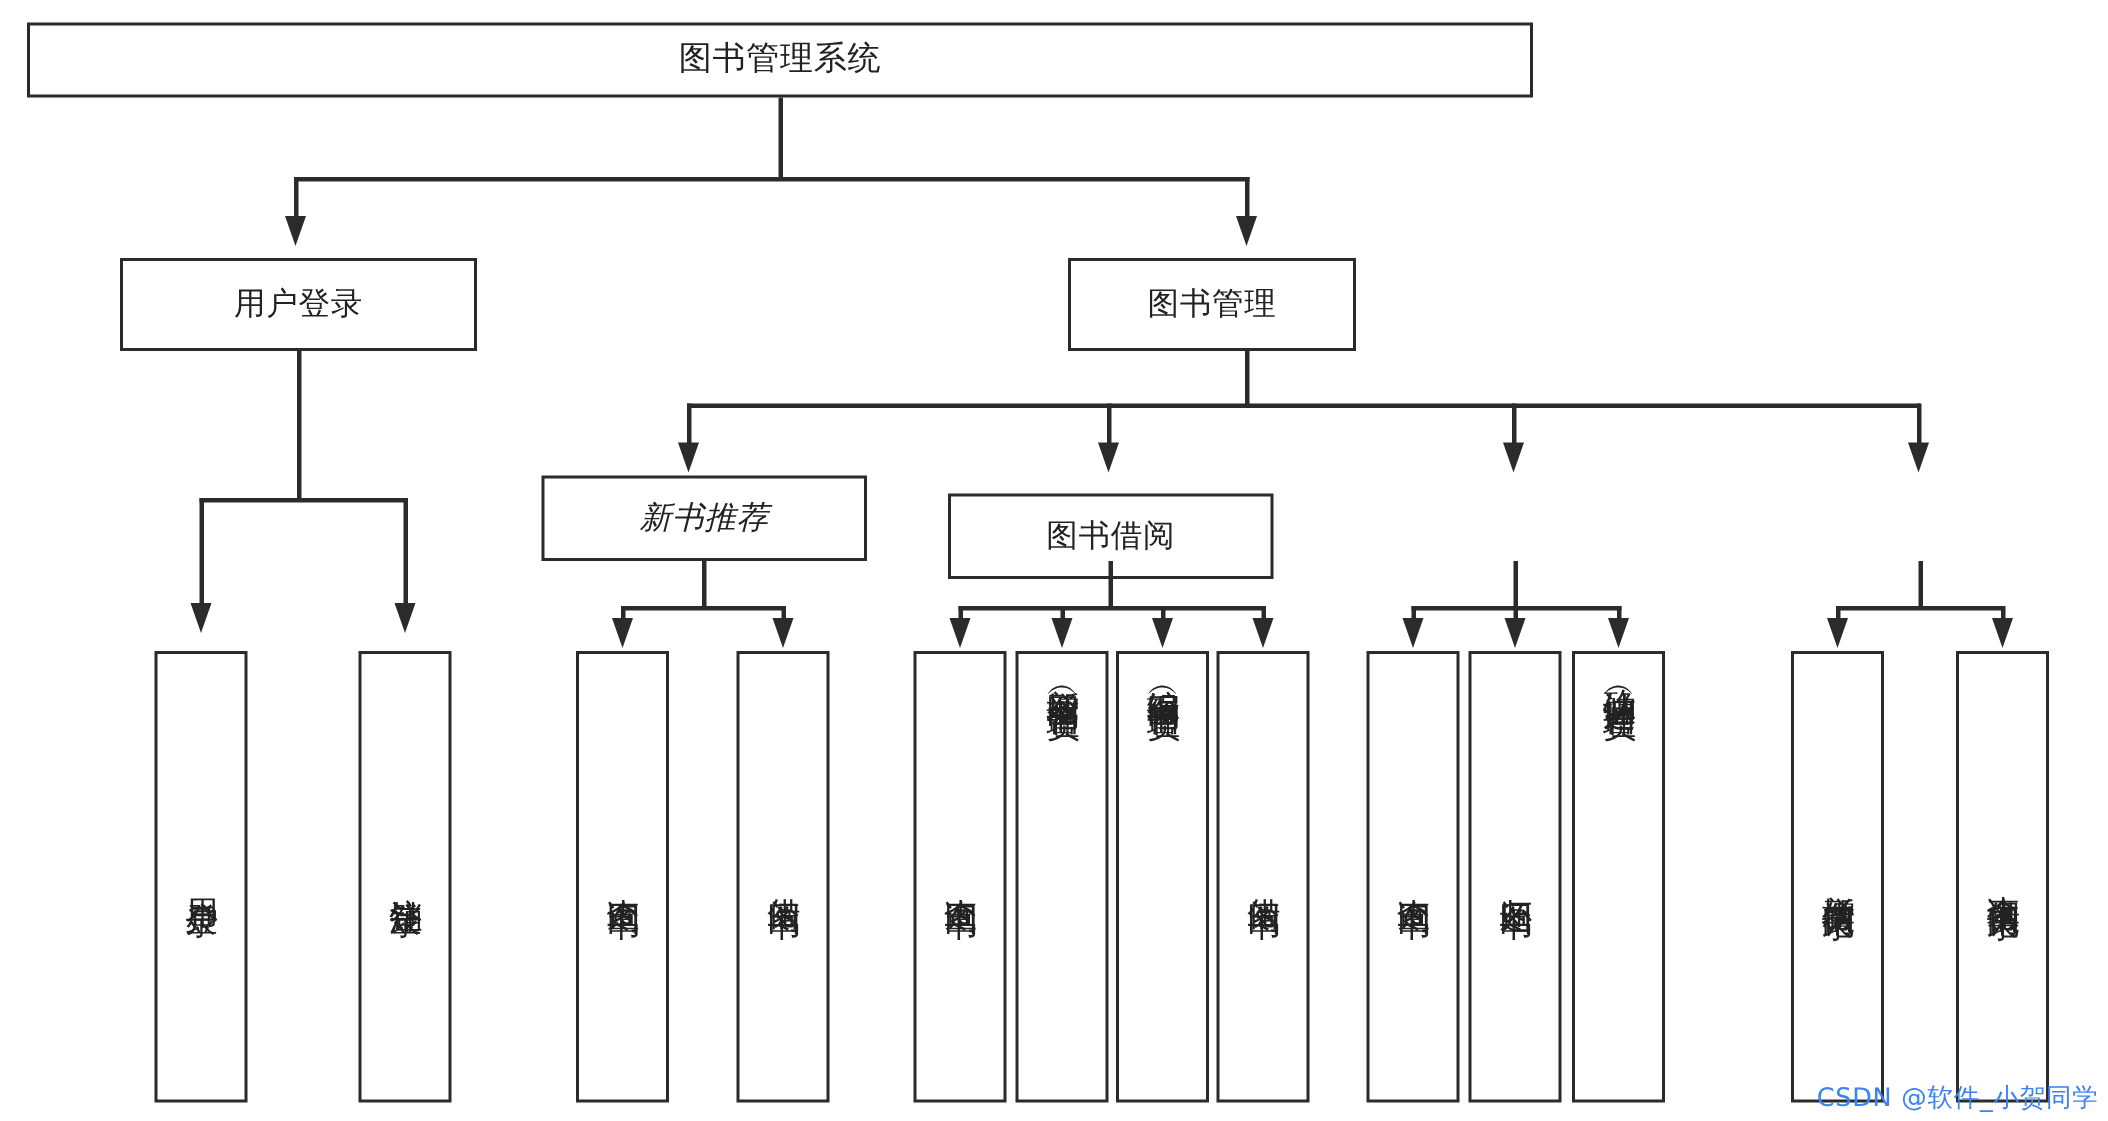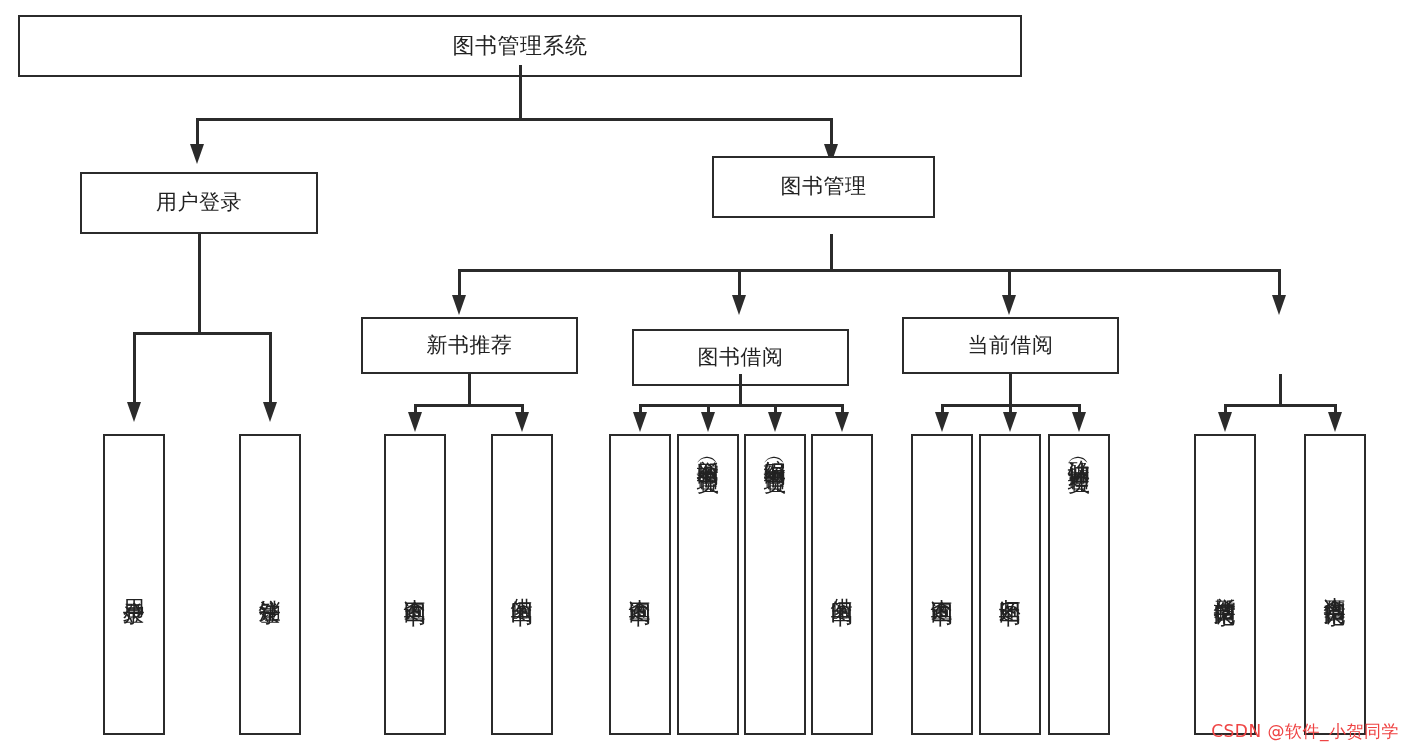--- a/index.html
+++ b/index.html
@@ -69,48 +69,48 @@
     border-left:7.5px solid transparent;
     border-right:7.5px solid transparent;
     border-top:20px solid #2b2b2b;
   }
   
   #watermark{
     position:absolute;
     right:6px;
     bottom:4px;
     font-size:17px;
-    color:#ef4444;
+    color:#3b82f6;
     letter-spacing:0.5px;
     white-space:nowrap;
     user-select:none;
   }
 </style>
 </head>
 <body>
 
 <div id="canvas">
 
-  <div class="node h-node root" style="left:18px;top:15px;width:1004px;height:62px;">
+  <div class="node h-node root" style="left:18px;top:15px;width:1004px;height:50px;">
     <span class="label">图书管理系统</span>
   </div>
 
   <div class="conn vline" style="left:519px;top:65px;width:2.5px;height:55px;"></div>
 
   <div class="conn hline" style="left:196px;top:118px;width:637px;height:2.5px;"></div>
 
   <div class="conn vline" style="left:196px;top:118px;width:2.5px;height:28px;"></div>
   <div class="arrow" style="left:190px;top:144px;"></div>
   <div class="conn vline" style="left:830px;top:118px;width:2.5px;height:28px;"></div>
   <div class="arrow" style="left:824px;top:144px;"></div>
 
   <div class="node h-node" style="left:80px;top:172px;width:238px;height:62px;">
     <span class="label">用户登录</span>
   </div>
-  <div class="node h-node" style="left:712px;top:156px;width:223px;height:62px;">
+  <div class="node h-node" style="left:712px;top:172px;width:192px;height:62px;">
     <span class="label">图书管理</span>
   </div>
 
   <div class="conn vline" style="left:198px;top:234px;width:2.5px;height:100px;"></div>
   <div class="conn hline" style="left:133px;top:332px;width:139px;height:2.5px;"></div>
   <div class="conn vline" style="left:133px;top:332px;width:2.5px;height:72px;"></div>
   <div class="arrow" style="left:127px;top:402px;"></div>
   <div class="conn vline" style="left:269px;top:332px;width:2.5px;height:72px;"></div>
   <div class="arrow" style="left:263px;top:402px;"></div>
 
@@ -119,28 +119,25 @@
 
   <div class="conn vline" style="left:458px;top:269px;width:2.5px;height:28px;"></div>
   <div class="arrow" style="left:452px;top:295px;"></div>
   <div class="conn vline" style="left:738px;top:269px;width:2.5px;height:28px;"></div>
   <div class="arrow" style="left:732px;top:295px;"></div>
   <div class="conn vline" style="left:1008px;top:269px;width:2.5px;height:28px;"></div>
   <div class="arrow" style="left:1002px;top:295px;"></div>
   <div class="conn vline" style="left:1278px;top:269px;width:2.5px;height:28px;"></div>
   <div class="arrow" style="left:1272px;top:295px;"></div>
 
-  <div class="node h-node" style="left:361px;top:317px;width:217px;height:57px;">
+  <div class="node h-node" style="left:361px;top:317px;width:217px;height:57px;font-style:italic;">
     <span class="label">新书推荐</span>
   </div>
   <div class="node h-node" style="left:632px;top:317px;width:217px;height:57px;margin-top:12px;">
     <span class="label">图书借阅</span>
-  </div>
-  <div class="node h-node" style="left:902px;top:317px;width:217px;height:57px;">
-    <span class="label">当前借阅</span>
   </div>
 
   <div class="conn vline" style="left:468px;top:374px;width:2.5px;height:32px;"></div>
   <div class="conn hline" style="left:414px;top:404px;width:110px;height:2.5px;"></div>
   <div class="conn vline" style="left:414px;top:404px;width:2.5px;height:12px;"></div>
   <div class="arrow" style="left:408px;top:412px;"></div>
   <div class="conn vline" style="left:521px;top:404px;width:2.5px;height:12px;"></div>
   <div class="arrow" style="left:515px;top:412px;"></div>
 
   <div class="conn vline" style="left:739px;top:374px;width:2.5px;height:32px;"></div>

